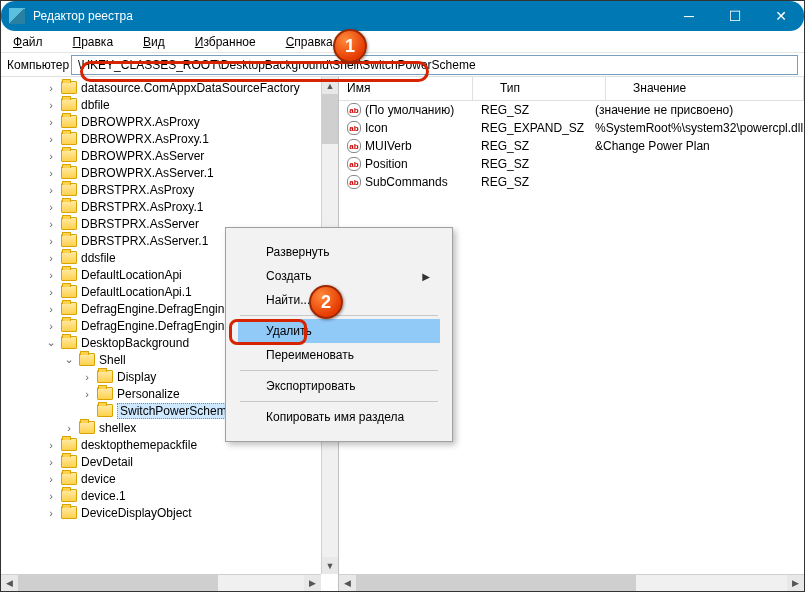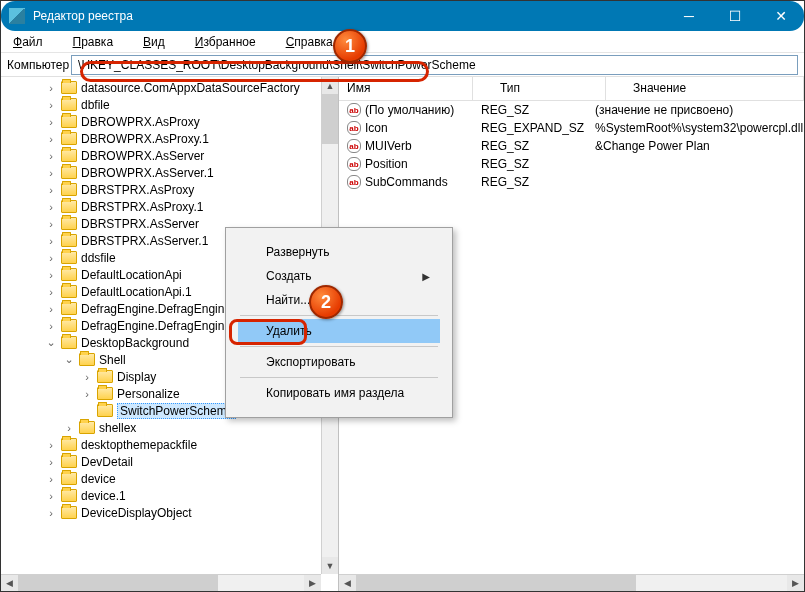--- a/index.html
+++ b/index.html
@@ -289,20 +289,23 @@
       <span>Создать</span>
       <span class="arrow">▶</span>
     </div>
   <div class="mi">
       <span>Найти...</span>
     </div>
   <div class="sep"></div>
   <div class="mi hl">
       <span>Удалить</span>
     </div>
+  <div class="mi">
+      <span>Переименовать</span>
+    </div>
   <div class="sep"></div>
   <div class="mi">
       <span>Экспортировать</span>
     </div>
   <div class="sep"></div>
   <div class="mi">
       <span>Копировать имя раздела</span>
     </div>
 </div>
 

